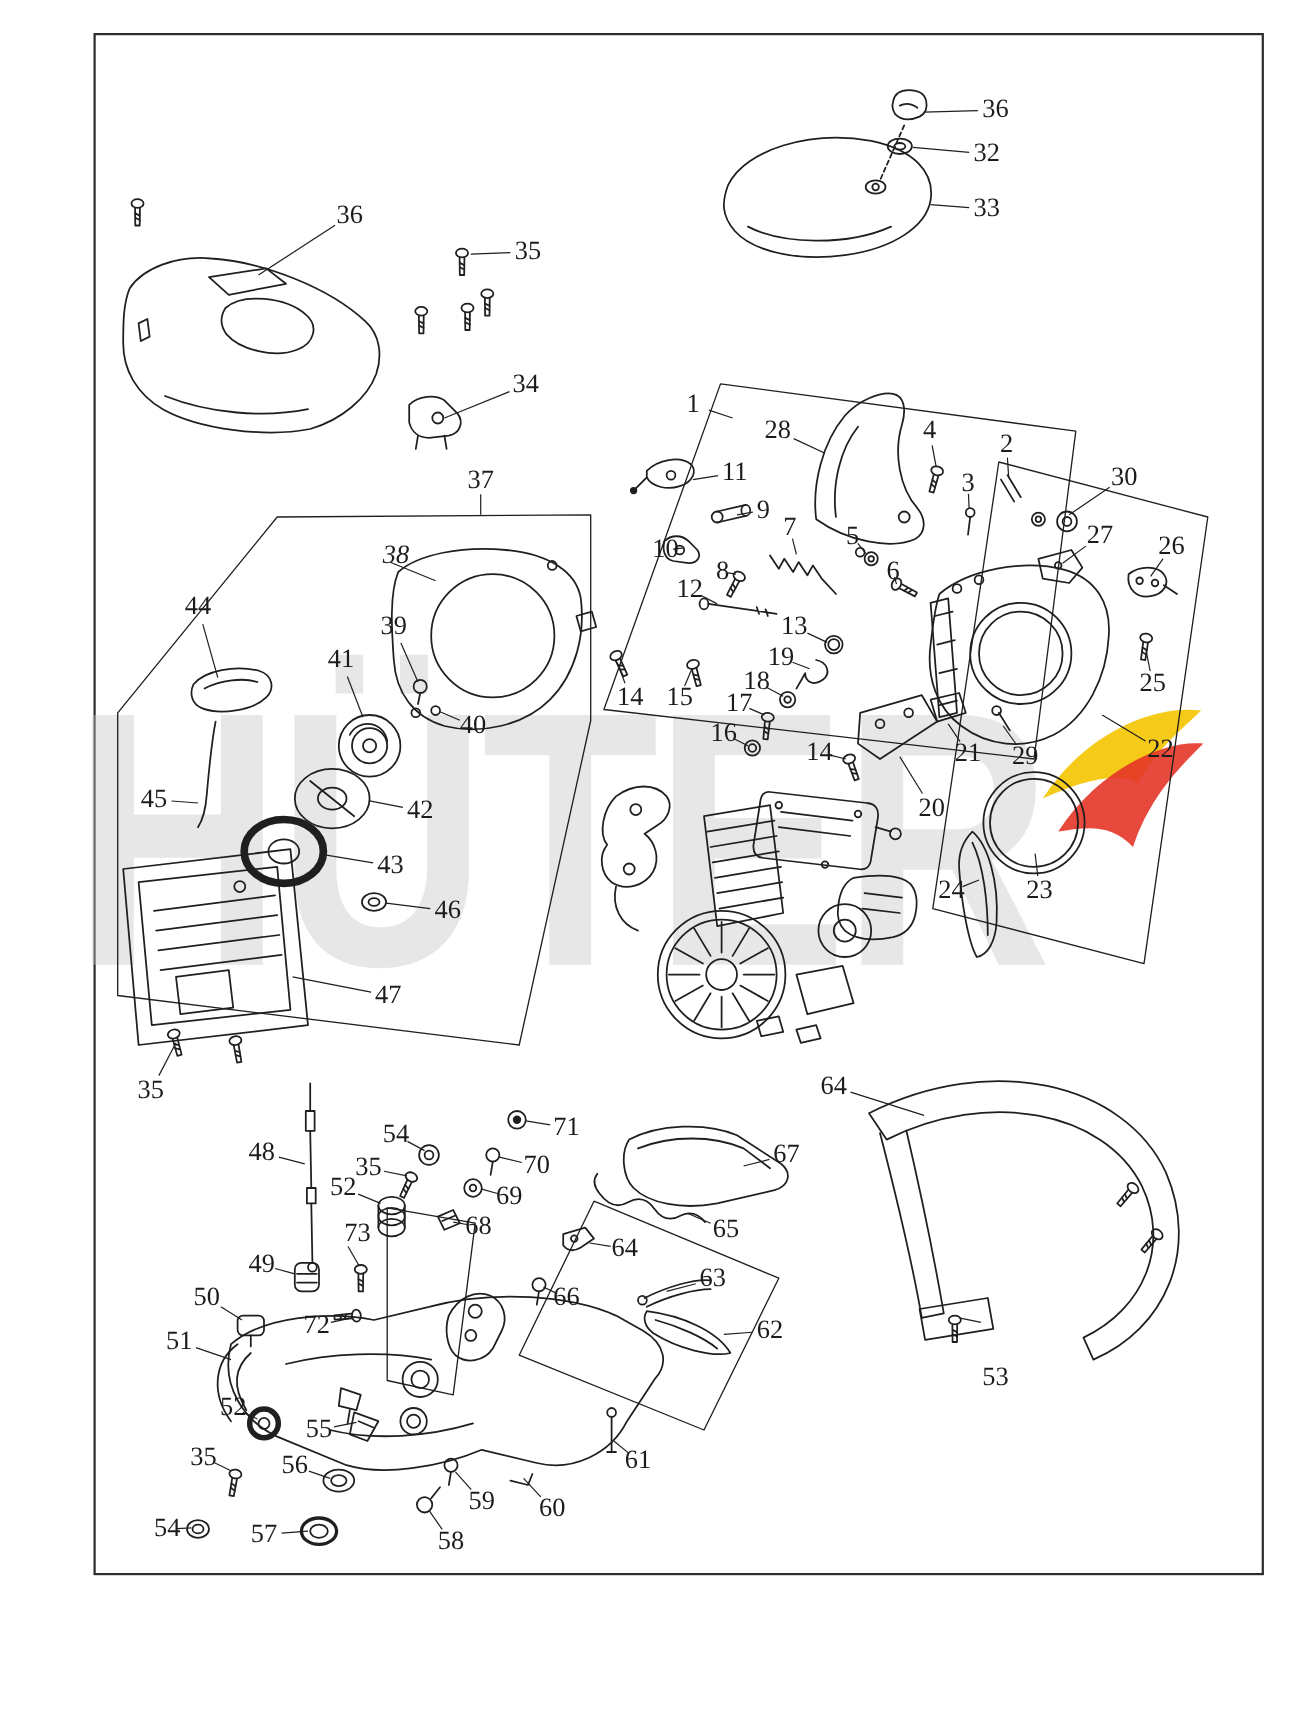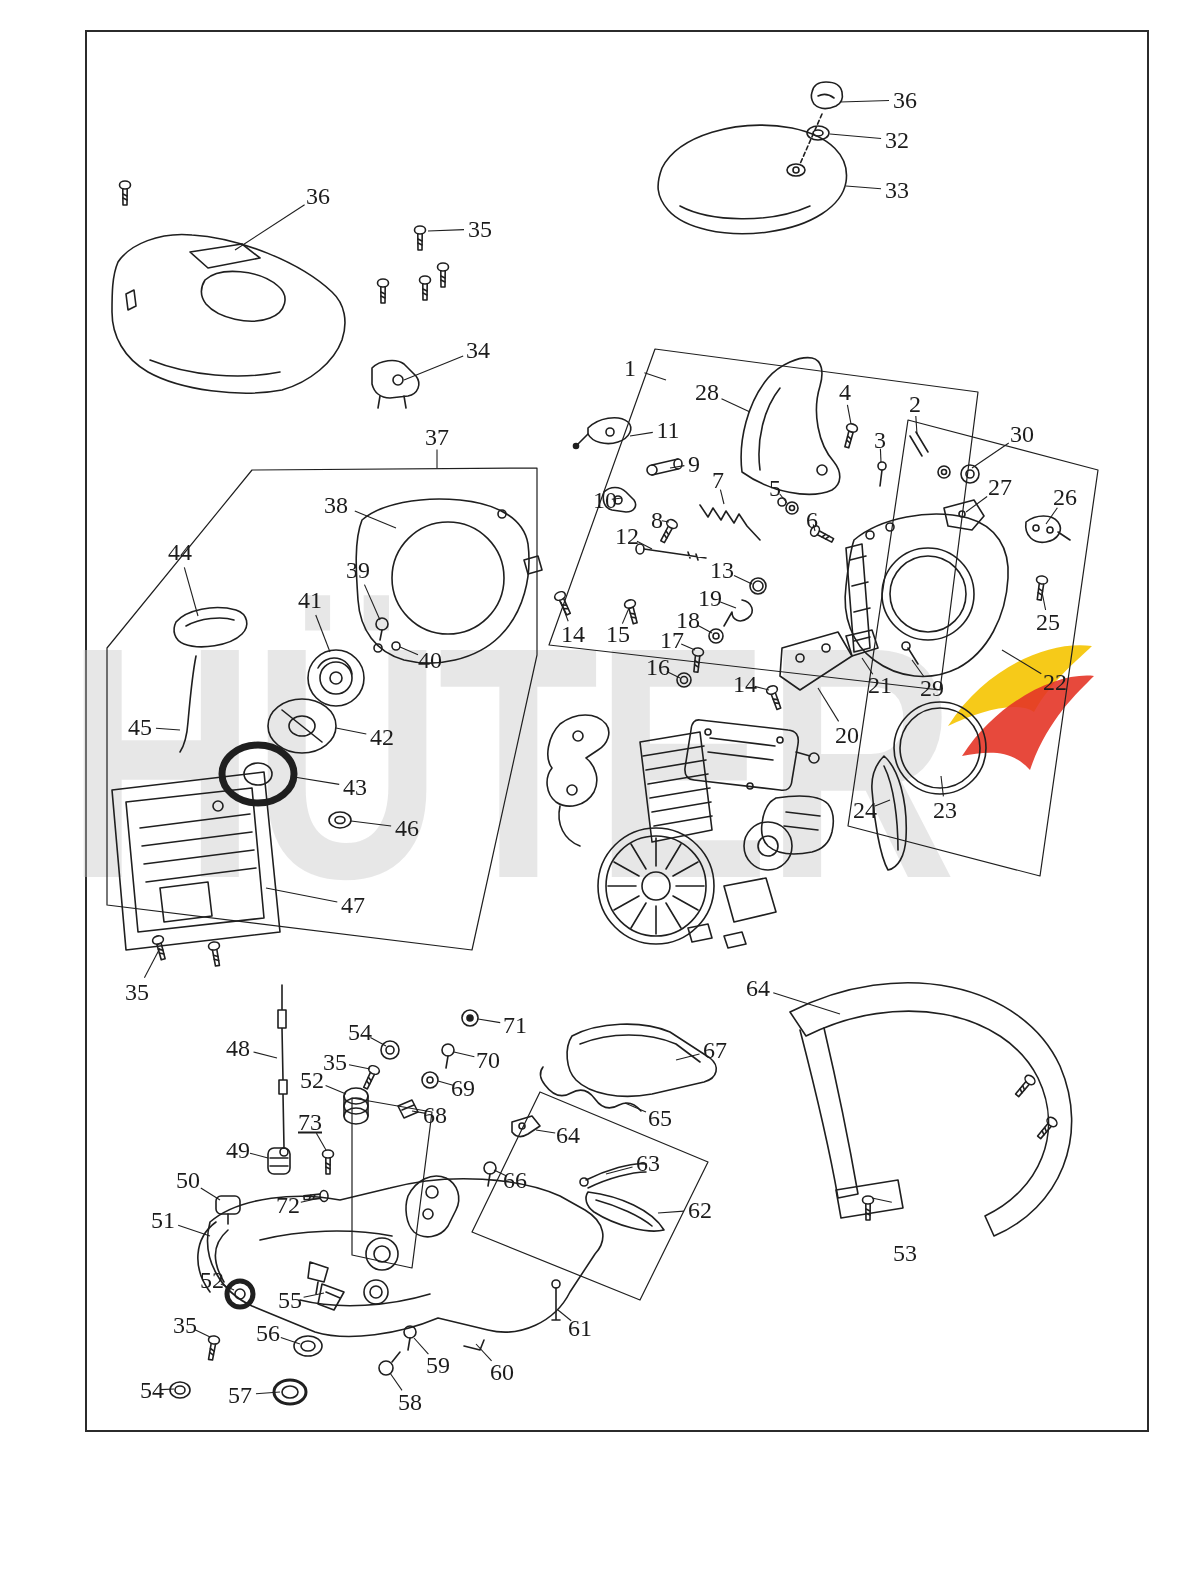--- a/index.html
+++ b/index.html
@@ -427,21 +427,21 @@
       <span class="callout" style="left: 694px; top: 464px;">9</span>
       <span class="callout" style="left: 605px; top: 500px;">10</span>
       <span class="callout" style="left: 718px; top: 480px;">7</span>
       <span class="callout" style="left: 775px; top: 488px;">5</span>
       <span class="callout" style="left: 1000px; top: 487px;">27</span>
       <span class="callout" style="left: 1065px; top: 497px;">26</span>
       <span class="callout" style="left: 657px; top: 520px;">8</span>
       <span class="callout" style="left: 812px; top: 520px;">6</span>
       <span class="callout" style="left: 627px; top: 536px;">12</span>
       <span class="callout" style="left: 437px; top: 437px;">37</span>
-      <span class="callout" style="left: 336px; top: 505px;">38</span>
+      <span class="callout" style="left: 360px; top: 505px; font-style: italic;">38</span>
       <span class="callout" style="left: 180px; top: 552px;">44</span>
       <span class="callout" style="left: 358px; top: 570px;">39</span>
       <span class="callout" style="left: 310px; top: 600px;">41</span>
       <span class="callout" style="left: 722px; top: 570px;">13</span>
       <span class="callout" style="left: 710px; top: 598px;">19</span>
       <span class="callout" style="left: 688px; top: 620px;">18</span>
       <span class="callout" style="left: 1048px; top: 622px;">25</span>
       <span class="callout" style="left: 573px; top: 634px;">14</span>
       <span class="callout" style="left: 618px; top: 634px;">15</span>
       <span class="callout" style="left: 672px; top: 640px;">17</span>
@@ -462,21 +462,21 @@
       <span class="callout" style="left: 137px; top: 992px;">35</span>
       <span class="callout" style="left: 758px; top: 988px;">64</span>
       <span class="callout" style="left: 238px; top: 1048px;">48</span>
       <span class="callout" style="left: 360px; top: 1032px;">54</span>
       <span class="callout" style="left: 515px; top: 1025px;">71</span>
       <span class="callout" style="left: 335px; top: 1062px;">35</span>
       <span class="callout" style="left: 488px; top: 1060px;">70</span>
       <span class="callout" style="left: 312px; top: 1080px;">52</span>
       <span class="callout" style="left: 463px; top: 1088px;">69</span>
       <span class="callout" style="left: 715px; top: 1050px;">67</span>
-      <span class="callout" style="left: 310px; top: 1122px; text-decoration: underline;">73</span>
+      <span class="callout" style="left: 325px; top: 1122px;">73</span>
       <span class="callout" style="left: 435px; top: 1115px;">68</span>
       <span class="callout" style="left: 660px; top: 1118px;">65</span>
       <span class="callout" style="left: 238px; top: 1150px;">49</span>
       <span class="callout" style="left: 568px; top: 1135px;">64</span>
       <span class="callout" style="left: 188px; top: 1180px;">50</span>
       <span class="callout" style="left: 515px; top: 1180px;">66</span>
       <span class="callout" style="left: 648px; top: 1163px;">63</span>
       <span class="callout" style="left: 288px; top: 1205px;">72</span>
       <span class="callout" style="left: 700px; top: 1210px;">62</span>
       <span class="callout" style="left: 163px; top: 1220px;">51</span>

